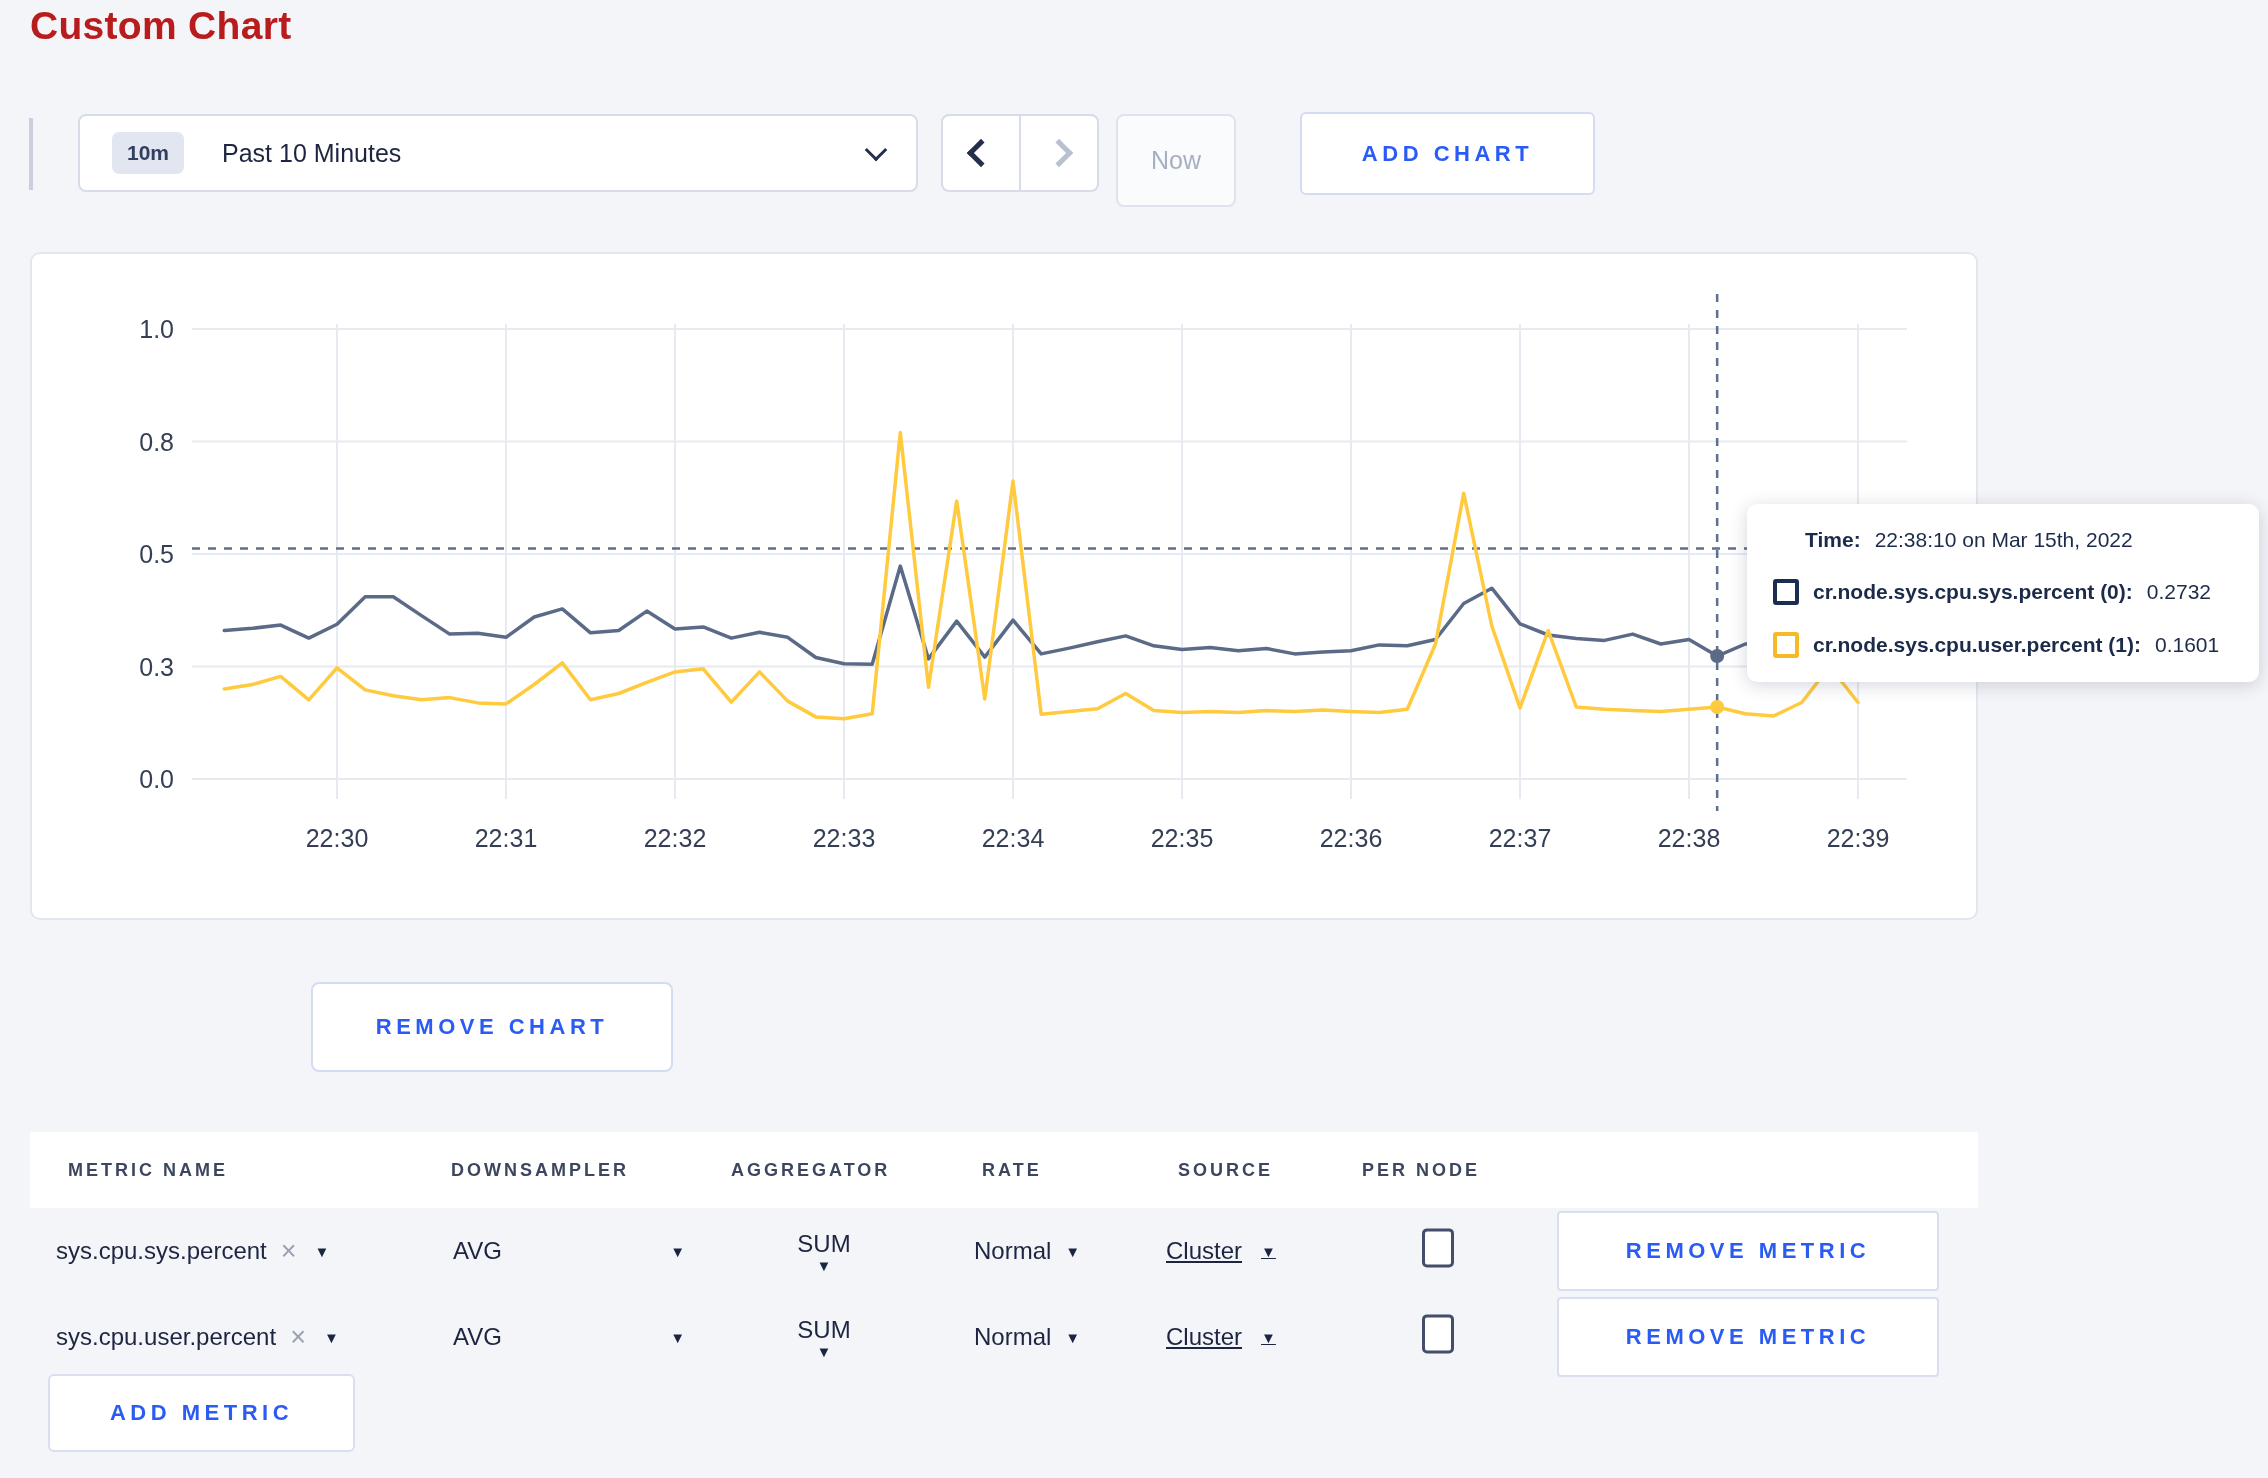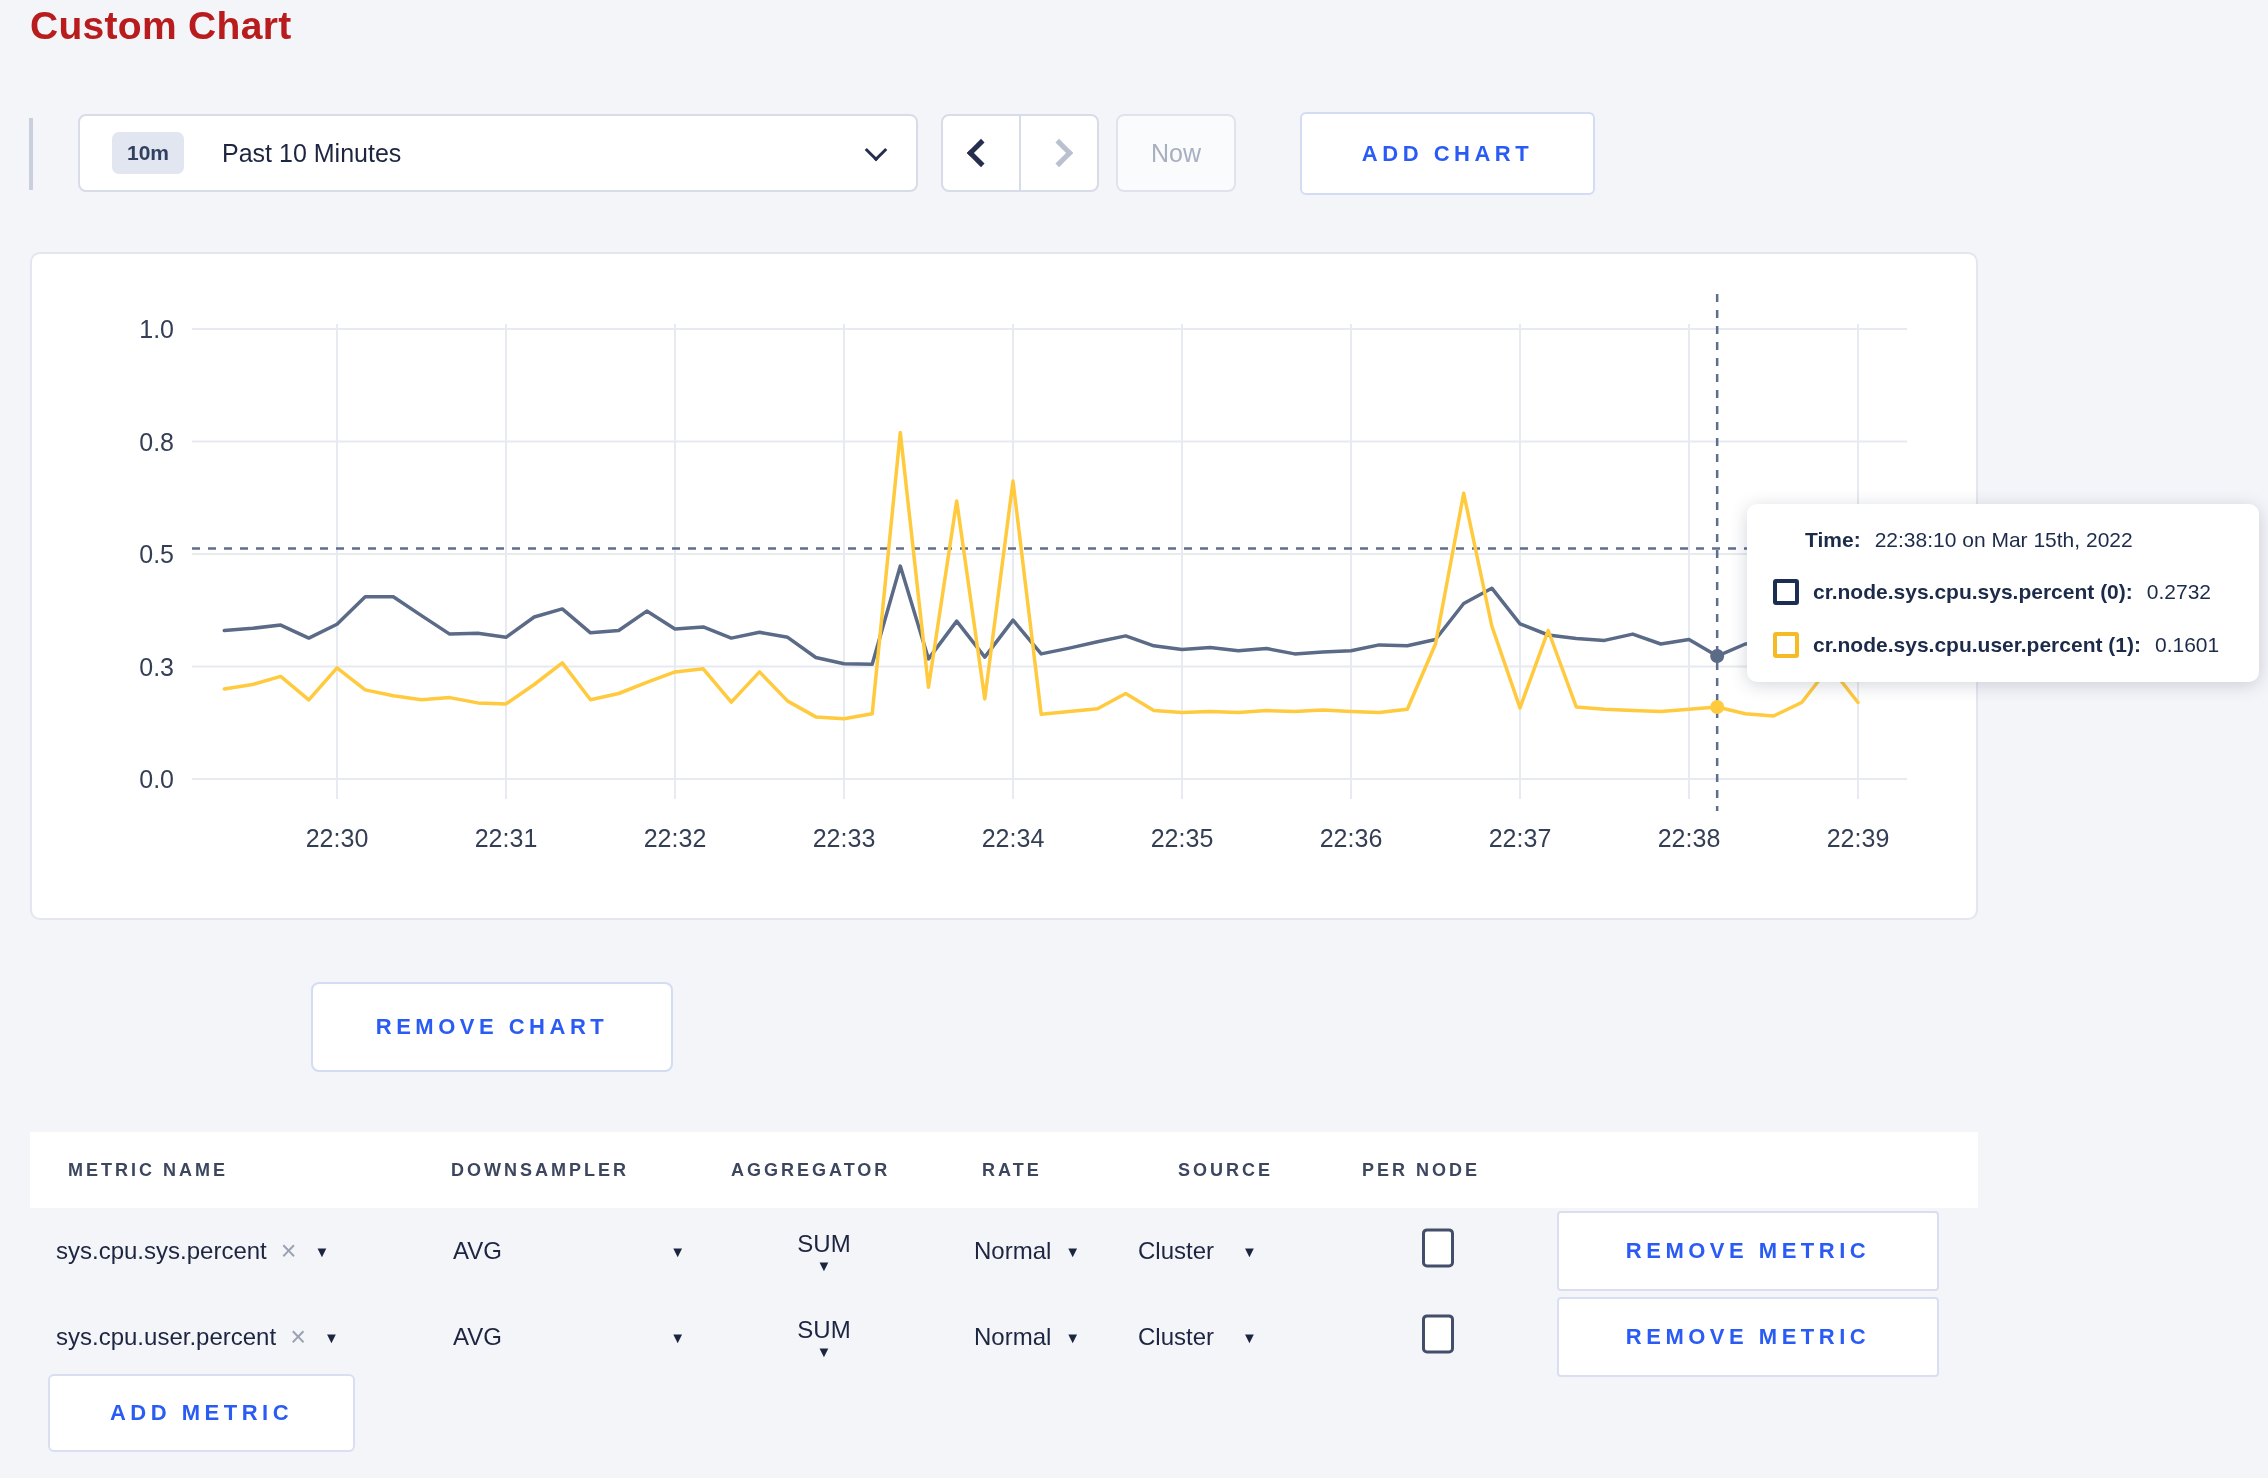--- a/index.html
+++ b/index.html
@@ -39,21 +39,21 @@
   .time-picker .chev{margin-left:auto;}
 
   .nav-group{
     position:absolute;left:941px;top:114px;width:158px;height:78px;box-sizing:border-box;
     background:#fff;border:2px solid #d7dce8;border-radius:8px;display:flex;
   }
   .nav-btn{flex:1;display:flex;align-items:center;justify-content:center;cursor:pointer;}
   .nav-btn + .nav-btn{border-left:2px solid #d7dce8;}
 
   .now-btn{
-    position:absolute;left:1116px;top:114px;width:120px;height:78px;box-sizing:border-box;
+    position:absolute;left:1116px;top:114px;width:120px;height:93px;box-sizing:border-box;
     background:#fafbfd;border:2px solid #e0e3ed;border-radius:8px;
     color:#a8afc0;font-size:25px;display:flex;align-items:center;justify-content:center;
   }
 
   .blue-btn{
     background:#fff;border:2px solid #d4dcf4;border-radius:6px;box-sizing:border-box;
     color:#2a5cf5;font-weight:600;letter-spacing:4.5px;font-size:22px;
     display:flex;align-items:center;justify-content:center;cursor:pointer;
   }
   #add-chart{position:absolute;left:1300px;top:112px;width:295px;height:83px;}
@@ -96,21 +96,21 @@
   .metric-row .cell{position:absolute;top:50%;transform:translateY(-50%);
       font-size:24px;color:#1d2540;display:flex;align-items:center;white-space:nowrap;}
   .caret{font-size:15px;color:#1c2540;line-height:1;}
   .clear-x{font-size:27px;color:#9aa1b3;line-height:1;}
   .cell-metric{left:26px;}
   .cell-metric .clear-x{margin-left:14px;}
   .cell-metric .caret{margin-left:18px;}
   .cell-down{left:411px;width:232px;justify-content:space-between;margin-left:12px;}
   .cell-agg{left:689px;width:210px;justify-content:space-between;flex-direction:column;}
   .cell-rate{left:944px;gap:14px;}
-  .cell-src{left:1108px;gap:28px;}
+  .cell-src{left:1136px;gap:19px;text-decoration:underline;}
   .checkbox{
     position:absolute;left:1392px;top:50%;transform:translateY(-58%);
     width:26px;height:33px;border:3px solid #434e6b;border-radius:5px;background:#fff;cursor:pointer;
   }
   .remove-metric{position:absolute;left:1527px;top:3px;width:382px;height:80px;border-radius:4px;border-color:#d9def0;}
 
   #add-metric{position:absolute;left:48px;top:1374px;width:307px;height:78px;border-radius:6px;border-color:#d9def0;}
 </style>
 </head>
 <body>

